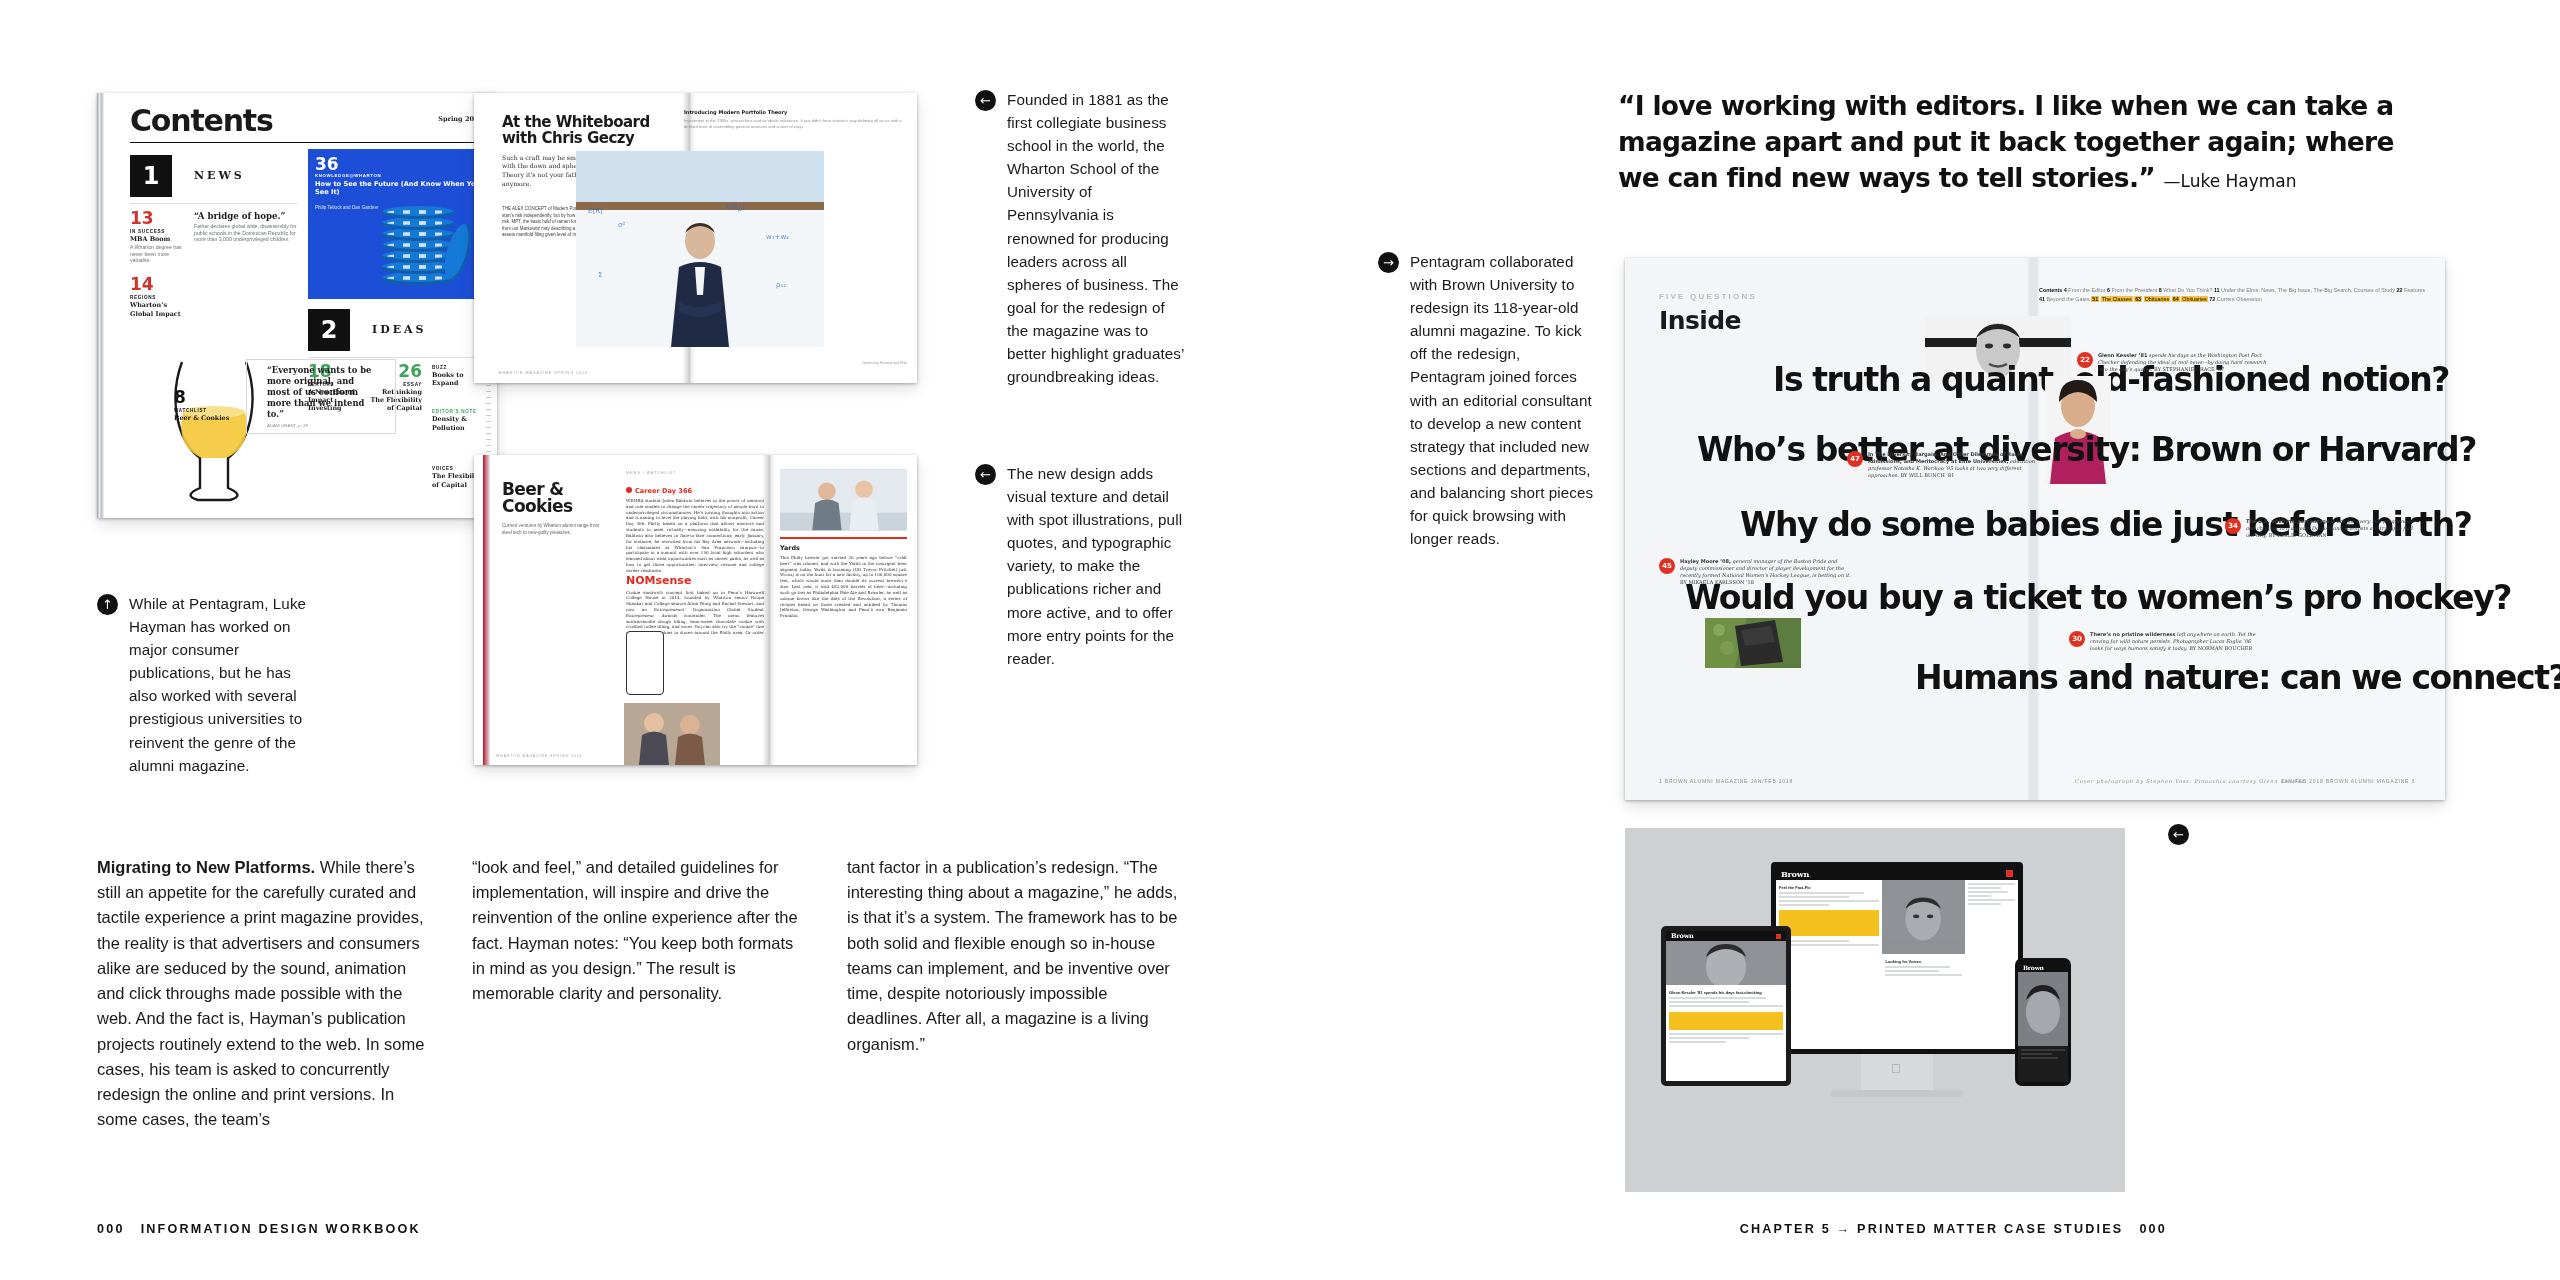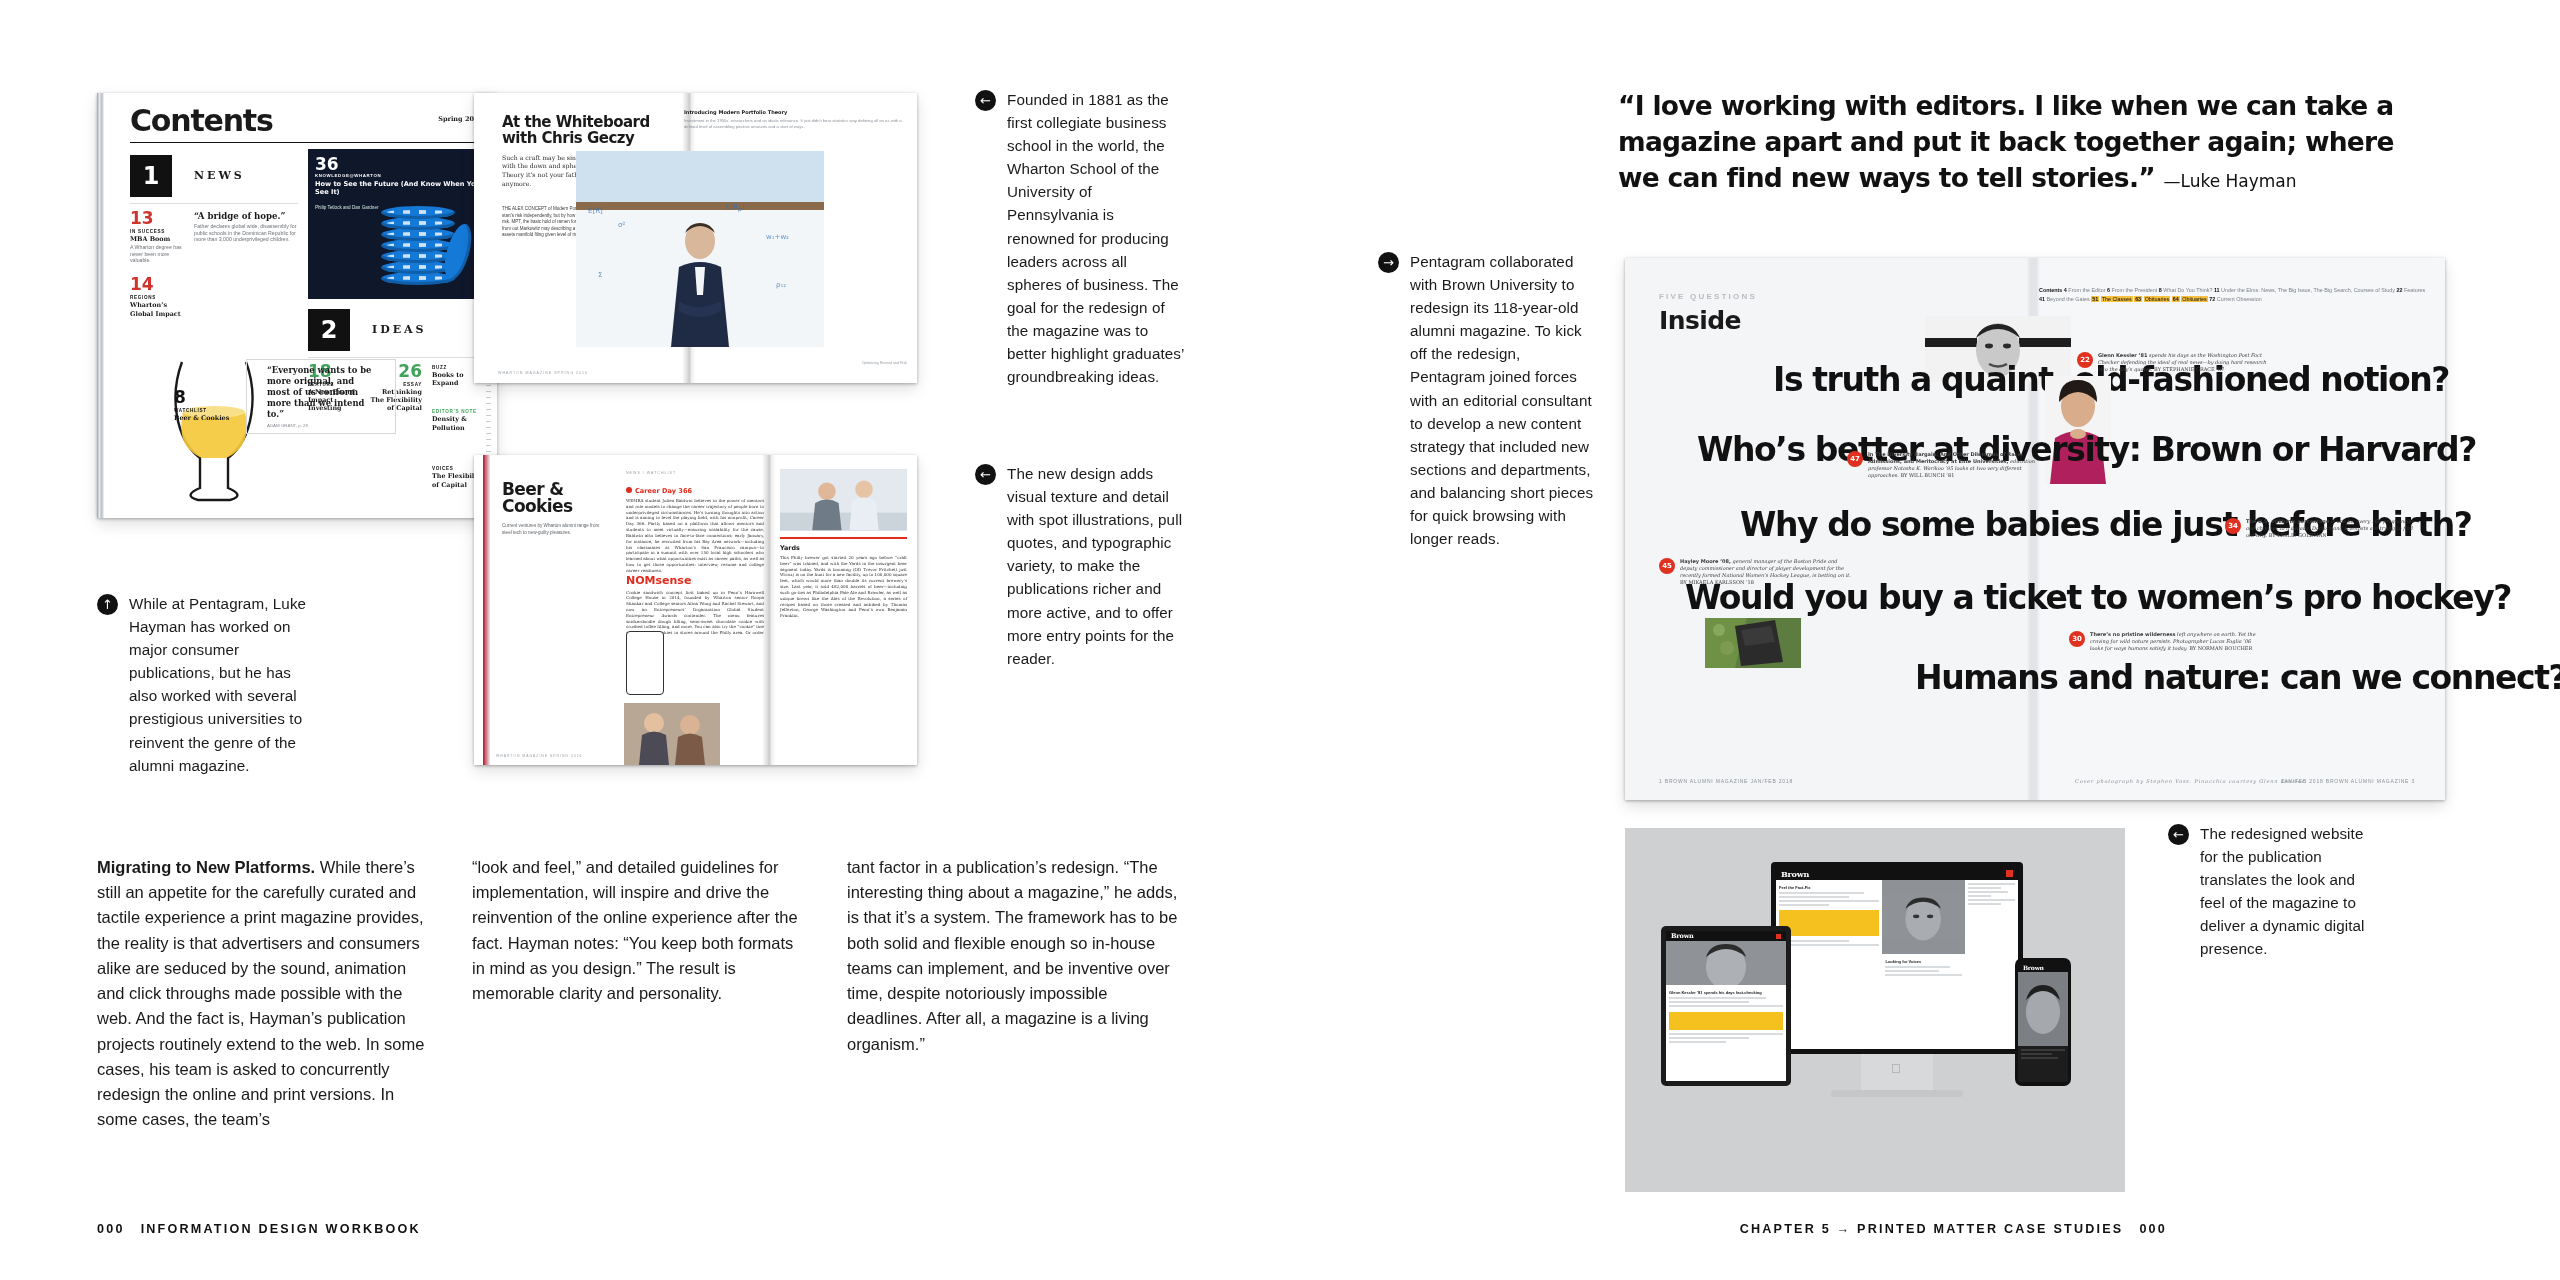--- a/index.html
+++ b/index.html
@@ -30,21 +30,21 @@
   .ct-colB{flex:1;}
   .ct-secbox{width:42px;height:42px;background:#111;color:#fff;font-family:"DejaVu Sans",sans-serif;
      font-weight:bold;font-size:24px;display:flex;align-items:center;justify-content:center;}
   .ct-secrow{display:flex;align-items:center;gap:22px;}
   .ct-secname{font-family:"DejaVu Serif",serif;font-size:11px;letter-spacing:3px;font-weight:bold;}
   .ct-num{font-family:"DejaVu Sans",sans-serif;font-weight:bold;font-size:17px;color:#d0342c;line-height:1;}
   .ct-numg{color:#3fa35a;}
   .ct-kick{font-size:4.6px;font-weight:bold;letter-spacing:.7px;text-transform:uppercase;color:#111;margin-top:2px;}
   .ct-hd{font-family:"DejaVu Serif",serif;font-weight:bold;font-size:6.4px;line-height:1.32;margin-top:1px;}
   .ct-dek{font-size:5.2px;line-height:1.3;color:#6d7278;margin-top:1px;}
-  .ct-green{background:#0f172a;height:150px;position:relative;overflow:hidden;}
+  .ct-green{background:#1d4ed8;height:150px;position:relative;overflow:hidden;}
   .ct-green .g-num{position:absolute;left:7px;top:5px;color:#fff;font-family:"DejaVu Sans",sans-serif;font-weight:bold;font-size:17px;}
   .ct-green .g-kick{position:absolute;left:7px;top:24px;color:#fff;font-size:4.4px;font-weight:bold;letter-spacing:.6px;}
   .ct-green .g-hd{position:absolute;left:7px;top:31px;color:#fff;font-family:"DejaVu Sans",sans-serif;font-weight:bold;font-size:6.6px;line-height:1.25;}
   .ct-green .g-by{position:absolute;left:7px;top:56px;color:#cfe9dd;font-size:4.6px;line-height:1.3;}
   .chip-stack{position:absolute;right:22px;bottom:14px;width:82px;height:96px;}
   .chip{position:absolute;left:0;width:74px;height:13px;border-radius:50%;background:#1579d8;
      box-shadow:inset 0 -3px 0 rgba(0,0,0,.22);}
   .chip::after{content:"";position:absolute;left:6px;right:6px;top:4px;height:4px;border-radius:50%;
      background:repeating-linear-gradient(90deg,#cfe3fb 0 7px,transparent 7px 16px);}
   .chip-lean{position:absolute;right:-6px;bottom:4px;width:22px;height:58px;border-radius:50%;
@@ -339,21 +339,20 @@
     <span class="ctext">The new design adds visual texture and detail with spot illustrations, pull quotes, and typographic variety, to make the publications richer and more active, and to offer more entry points for the reader.</span>
   </div>
 
   <div class="caption" style="left:1378px;top:250px;width:220px;">
     <span class="arrow">→</span>
     <span class="ctext">Pentagram collaborated with Brown University to redesign its 118-year-old alumni magazine. To kick off the redesign, Pentagram joined forces with an editorial consultant to develop a new content strategy that included new sections and departments, and balancing short pieces for quick browsing with longer reads.</span>
   </div>
 
   <div class="caption" style="left:2168px;top:822px;width:200px;">
     <span class="arrow">←</span>
-    <span class="ctext">The redesigned website for the publication translates the look and feel of the magazine to deliver a dynamic digital presence.</span>
   </div>
 
   <div id="pullQuote">
     <span>“I love working with editors. I like when we can take a magazine apart and put it back together again; where we can find new ways to tell stories.”</span>
     <span class="attr">—Luke Hayman</span>
   </div>
 
   <div class="spread" id="spreadBrown">
     <div class="br-pagebg"></div>
     <div class="br-eyebrow">FIVE QUESTIONS</div>

